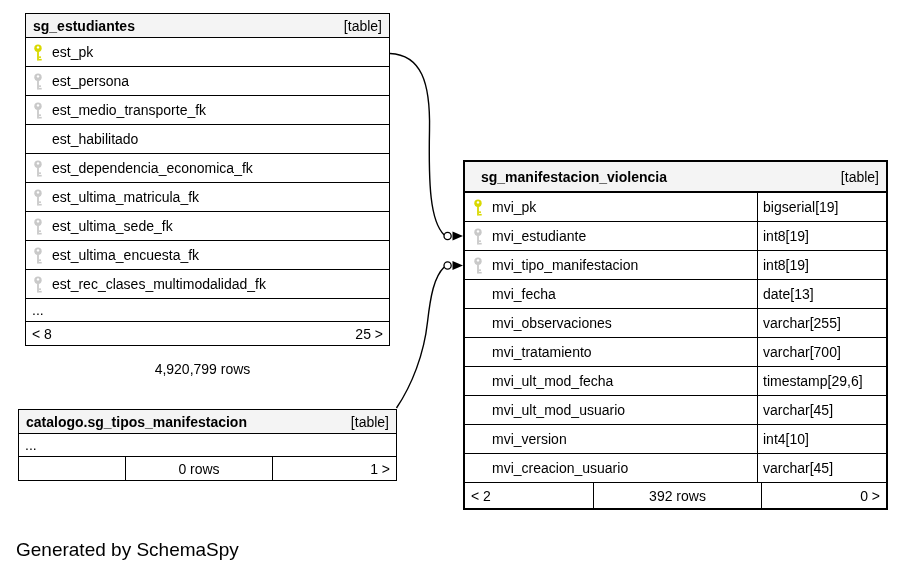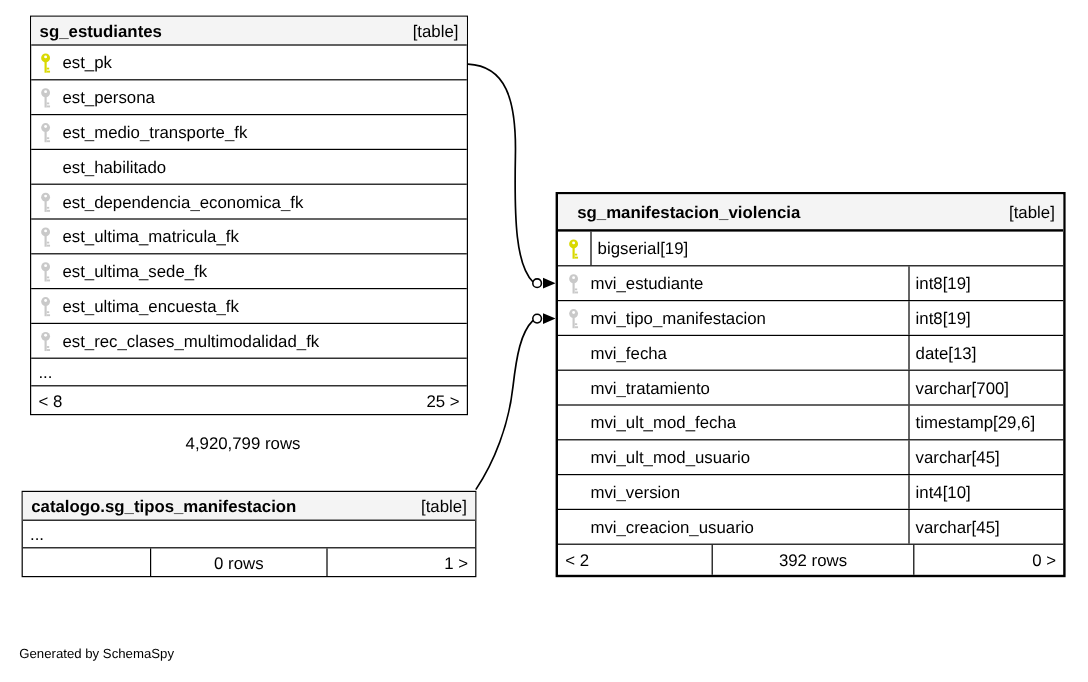--- a/index.html
+++ b/index.html
@@ -38,21 +38,21 @@
   #table-mvi .tfoot{height:25px;}
   .fcell{display:flex;align-items:center;box-sizing:border-box;white-space:nowrap;}
   .fl{padding-left:6px;justify-content:flex-start;}
   .fc{justify-content:center;border-left:1px solid var(--border,#000);border-right:1px solid var(--border,#000);}
   .fr{flex:1;padding-right:6px;justify-content:flex-end;}
   #table-est .fl{width:89px;} #table-est .fc{width:175px;margin-top:47px;}
   #table-mvi .fl{width:128px;} #table-mvi .fc{width:169px;}
   #table-cat .fl{width:106px;} #table-cat .fc{width:148px;}
 
   .edges{position:absolute;left:0;top:0;width:907px;height:568px;pointer-events:none;}
-  .generated{position:absolute;left:16px;top:539px;font-size:11px;}
+  .generated{position:absolute;left:16px;top:539px;font-size:19px;}
 </style>
 </head>
 <body>
 
 <svg width="0" height="0" style="position:absolute">
   <defs>
     <g id="key-glyph">
       <circle cx="5" cy="4.3" r="3.7" fill="currentColor"></circle>
       <circle cx="5" cy="3.4" r="1.2" fill="#ffffff"></circle>
       <rect x="4.1" y="7.4" width="1.8" height="9.2" fill="currentColor"></rect>
@@ -142,20 +142,21 @@
 
   <div class="etable" id="table-mvi">
     <div class="thead">
       <span class="ttitle">sg_manifestacion_violencia</span>
       <span class="tbadge">[table]</span>
     </div>
     <div class="trow">
       <svg class="kicon key-primary" viewBox="0 0 10 17">
           <use href="#key-glyph"></use>
         </svg>
+      <span class="cname">mvi_pk</span>
       <span class="ctype">bigserial[19]</span>
     </div>
     <div class="trow">
       <svg class="kicon key-foreign" viewBox="0 0 10 17">
           <use href="#key-glyph"></use>
         </svg>
       <span class="cname">mvi_estudiante</span>
       <span class="ctype">int8[19]</span>
     </div>
     <div class="trow">
@@ -164,20 +165,27 @@
         </svg>
       <span class="cname">mvi_tipo_manifestacion</span>
       <span class="ctype">int8[19]</span>
     </div>
     <div class="trow">
       <svg class="kicon key-none" viewBox="0 0 10 17">
           <use href="#key-glyph"></use>
         </svg>
       <span class="cname">mvi_fecha</span>
       <span class="ctype">date[13]</span>
+    </div>
+    <div class="trow">
+      <svg class="kicon key-none" viewBox="0 0 10 17">
+          <use href="#key-glyph"></use>
+        </svg>
+      <span class="cname">mvi_observaciones</span>
+      <span class="ctype">varchar[255]</span>
     </div>
     <div class="trow">
       <svg class="kicon key-none" viewBox="0 0 10 17">
           <use href="#key-glyph"></use>
         </svg>
       <span class="cname">mvi_tratamiento</span>
       <span class="ctype">varchar[700]</span>
     </div>
     <div class="trow">
       <svg class="kicon key-none" viewBox="0 0 10 17">

